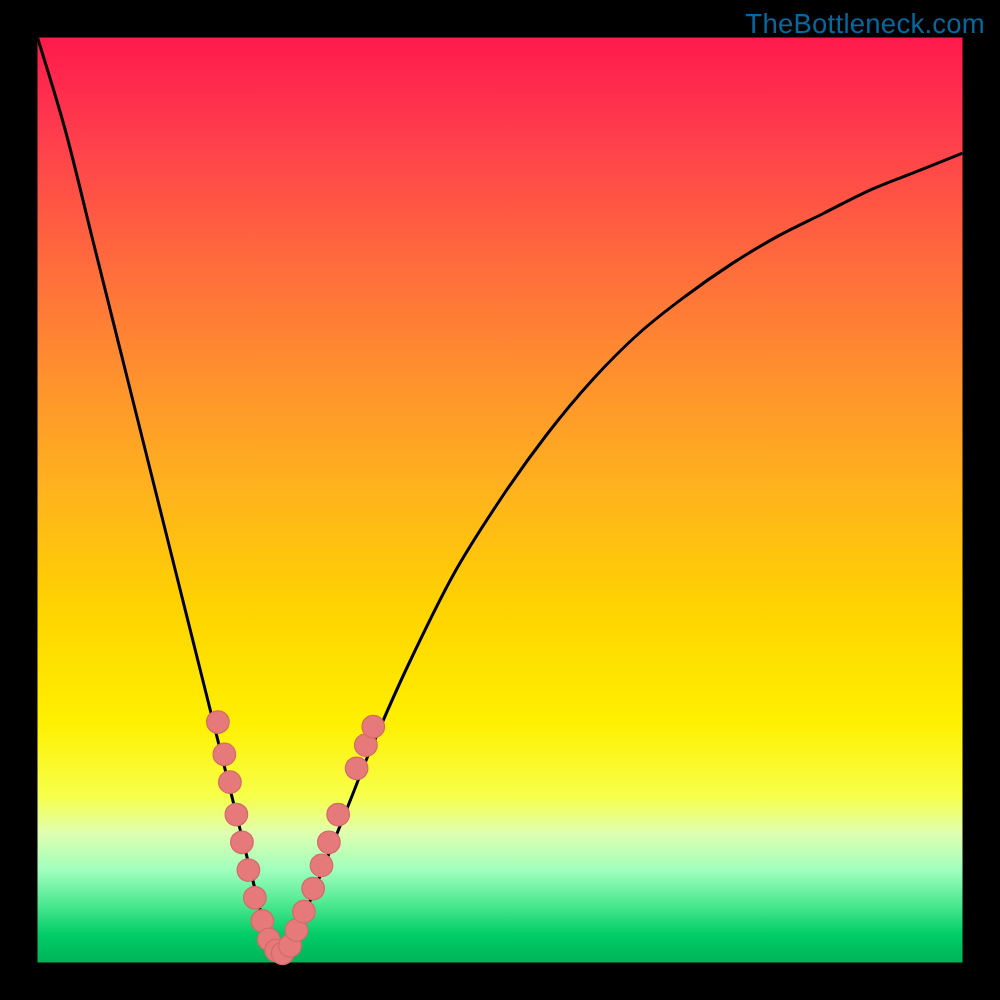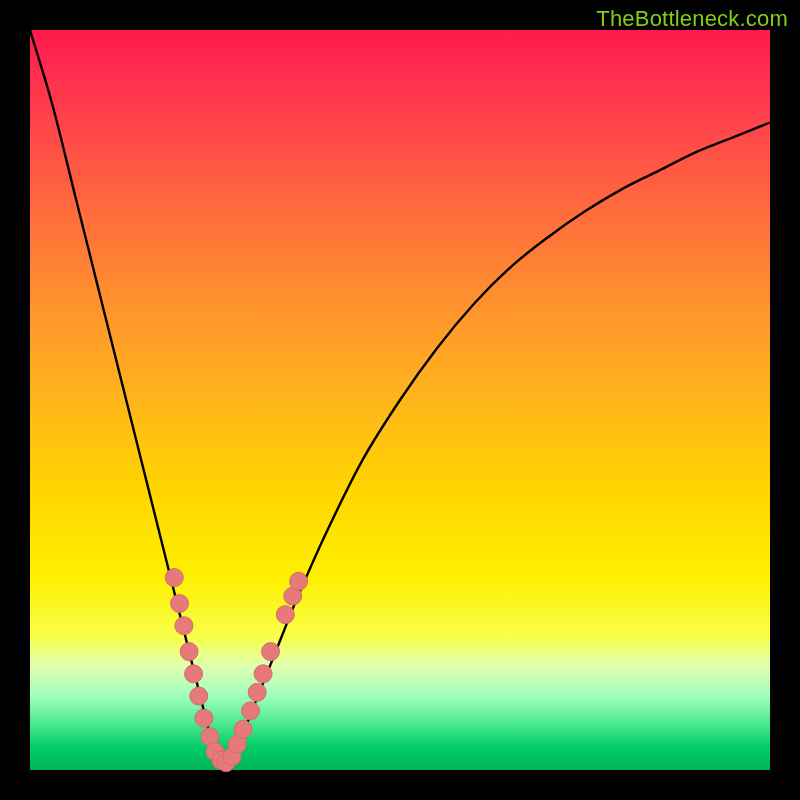--- a/index.html
+++ b/index.html
@@ -36,21 +36,21 @@
       #a0ffbe 90%,
       #46e68c 94%,
       #00cc66 97%,
       #00b359 100%
     );
   }
   .watermark {
     position: absolute;
     top: 6px;
     right: 12px;
-    color: #84cc16;
+    color: #0369a1;
     font-size: 22px;
     font-weight: 500;
     letter-spacing: 0.2px;
     user-select: none;
   }
   svg.curve {
     position: absolute;
     left: 30px;
     top: 30px;
     width: 740px;

